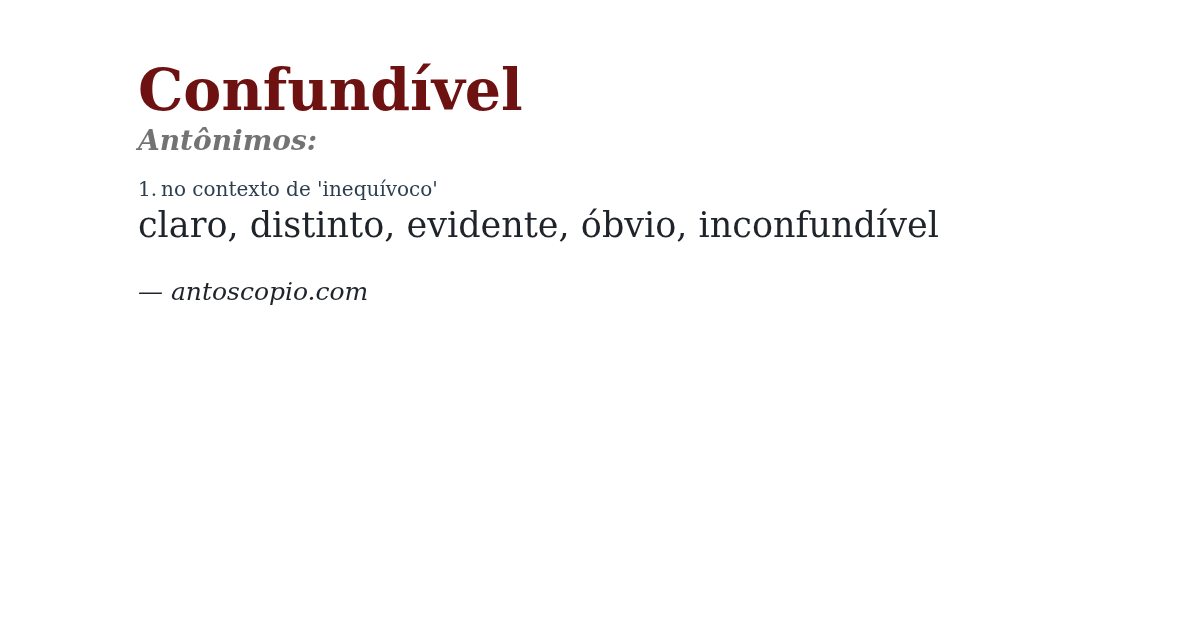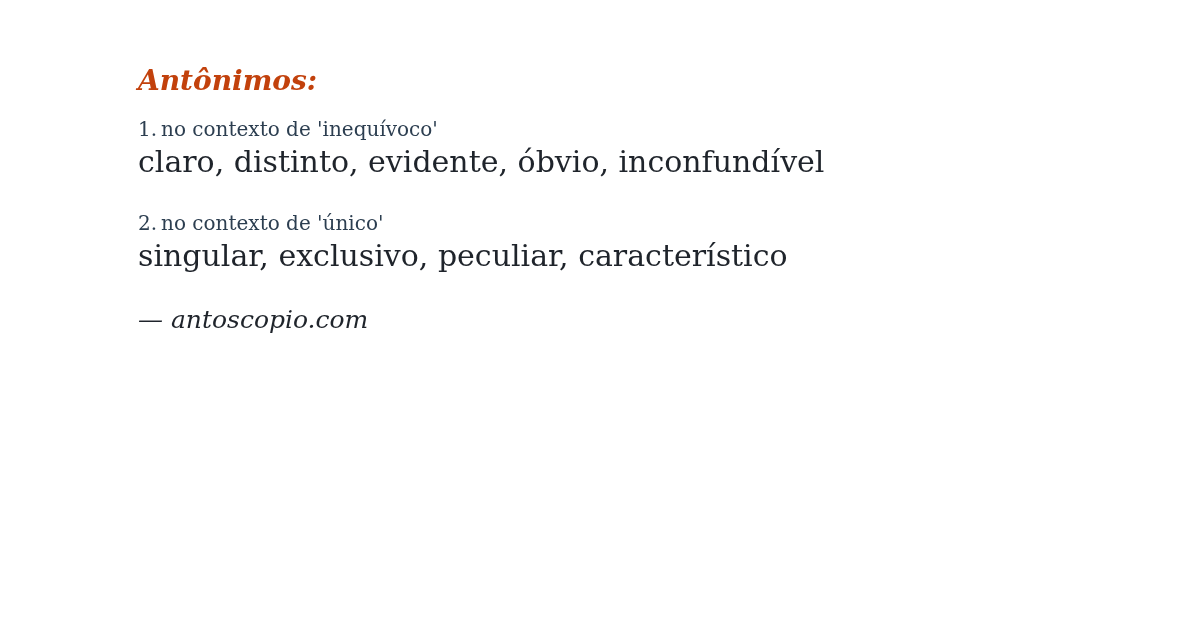--- a/index.html
+++ b/index.html
@@ -26,67 +26,62 @@
     line-height: 1.05;
     font-weight: bold;
     color: #6e1111;
     letter-spacing: 0px;
   }
   .section-label {
     margin: 4px 0 0 0;
     font-size: 28px;
     font-weight: bold;
     font-style: italic;
-    color: #c2410c;
+    color: #737373;
   }
   .entries {
     margin-top: 20px;
   }
   .entry {
     margin-bottom: 31px;
   }
   .entry-context {
     font-size: 20px;
     color: #2c3e50;
     line-height: 1.2;
   }
   .entry-number {
     margin-right: 4px;
   }
   .entry-words {
     margin-top: 3px;
-    font-size: 30px;
+    font-size: 35px;
     color: #1f242b;
     line-height: 1.2;
   }
   .footer {
     font-size: 25px;
     font-style: italic;
     color: #1f242b;
   }
 </style>
 </head>
 <body>
 
 <div class="card">
+  <h1 class="title">Confundível</h1>
   <div class="section-label">Antônimos:</div>
 
   <div class="entries">
 
     <div class="entry">
       <div class="entry-context">
         <span class="entry-number">1.</span><span>no contexto de 'inequívoco'</span>
       </div>
       <div class="entry-words">claro, distinto, evidente, óbvio, inconfundível</div>
     </div>
 
-    <div class="entry">
-      <div class="entry-context">
-        <span class="entry-number">2.</span><span>no contexto de 'único'</span>
-      </div>
-      <div class="entry-words">singular, exclusivo, peculiar, característico</div>
-    </div>
 
 
   </div>
 
   <div class="footer">— antoscopio.com</div>
 </div>
 
 </body></html>

